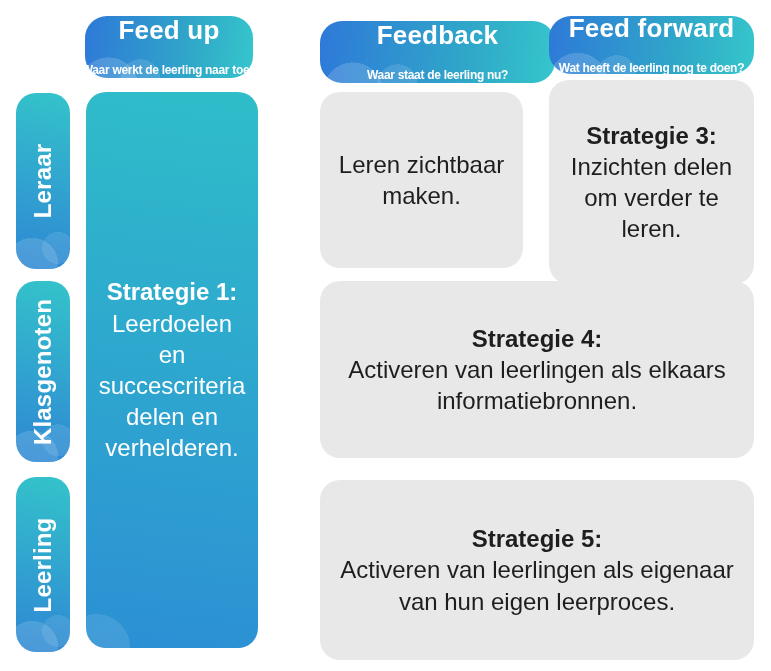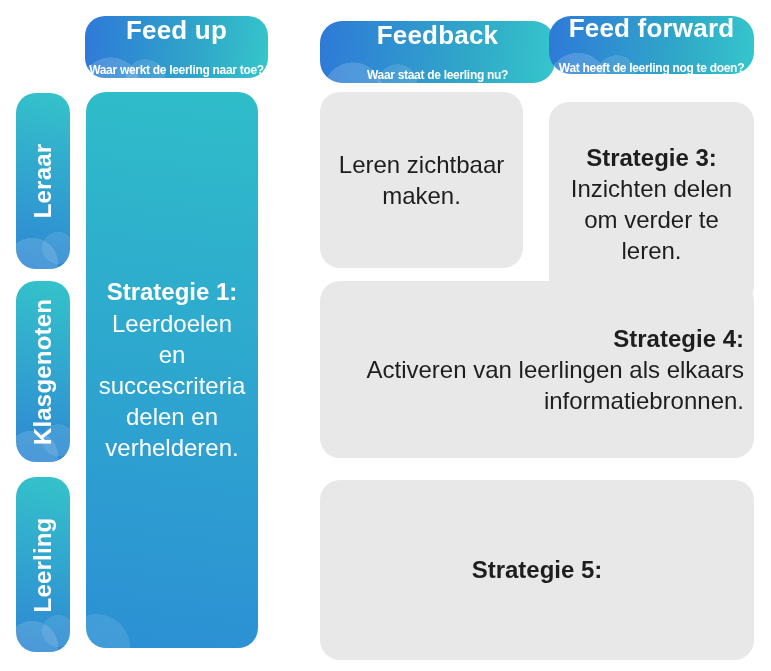--- a/index.html
+++ b/index.html
@@ -50,21 +50,21 @@
   }
   .cell.tealcell .cell-inner { padding:0 14px; }
   .strategy-heading { font-size:24px; font-weight:bold; line-height:1.3; }
   .strategy-body    { font-size:24px; line-height:1.3; }
 </style>
 </head>
 <body>
 
 <div class="canvas">
 
-  <div class="hdr" style="left:85px; top:16px; width:183px; height:62px;border-radius:20px;">
+  <div class="hdr" style="left:85px; top:16px; width:168px; height:62px;">
     <div class="hdr-title">Feed up</div>
     <div class="hdr-sub">Waar werkt de leerling naar toe?</div>
   </div>
 
   <div class="hdr" style="left:320px; top:21px; width:235px; height:62px;">
     <div class="hdr-title">Feedback</div>
     <div class="hdr-sub">Waar staat de leerling nu?</div>
   </div>
 
   <div class="hdr" style="left:549px; top:16px; width:205px; height:58px;">
@@ -90,33 +90,34 @@
       <div class="strategy-body">Leerdoelen en succescriteria delen en verhelderen.</div>
     </div>
   </div>
 
   <div class="cell gray" style="left:320px; top:92px; width:203px; height:176px;">
     <div class="cell-inner">
       <div class="strategy-body">Leren zichtbaar maken.</div>
     </div>
   </div>
 
-  <div class="cell gray" style="left:549px; top:102px; width:205px; height:204px;">
+  <div class="cell gray" style="left:549px; top:80px; width:205px; height:204px;">
     <div class="cell-inner">
       <div class="strategy-heading">Strategie 3:</div>
       <div class="strategy-body">Inzichten delen om verder te leren.</div>
     </div>
   </div>
 
-  <div class="cell gray" style="left:320px; top:281px; width:434px; height:177px;text-align:right;">
+  <div class="cell gray" style="left:320px; top:281px; width:434px; height:177px;">
     <div class="cell-inner">
       <div class="strategy-heading">Strategie 4:</div>
       <div class="strategy-body">Activeren van leerlingen als elkaars informatiebronnen.</div>
     </div>
   </div>
 
   <div class="cell gray" style="left:320px; top:471px; width:434px; height:180px;margin-top:9px;">
     <div class="cell-inner">
       <div class="strategy-heading">Strategie 5:</div>
+      <div class="strategy-body">Activeren van leerlingen als eigenaar van hun eigen leerproces.</div>
     </div>
   </div>
 
 </div>
 
 </body></html>

